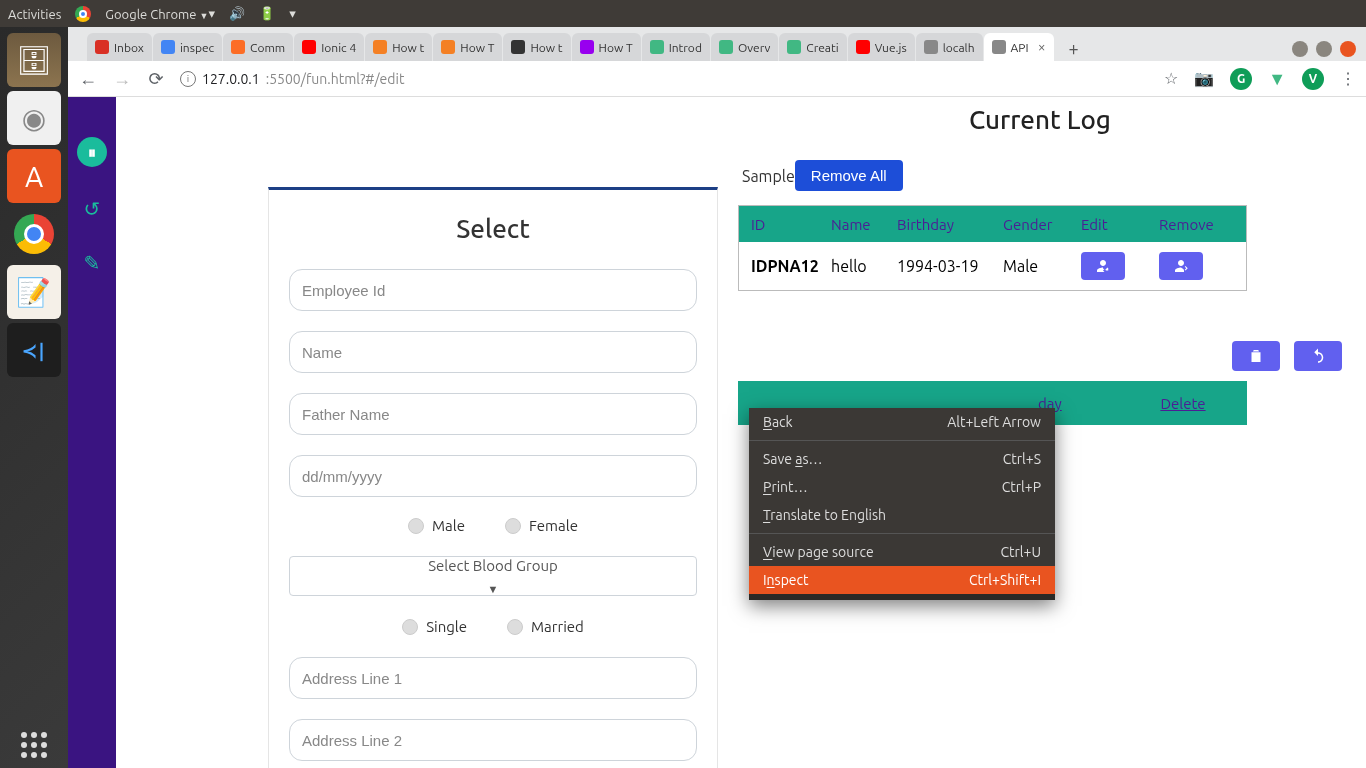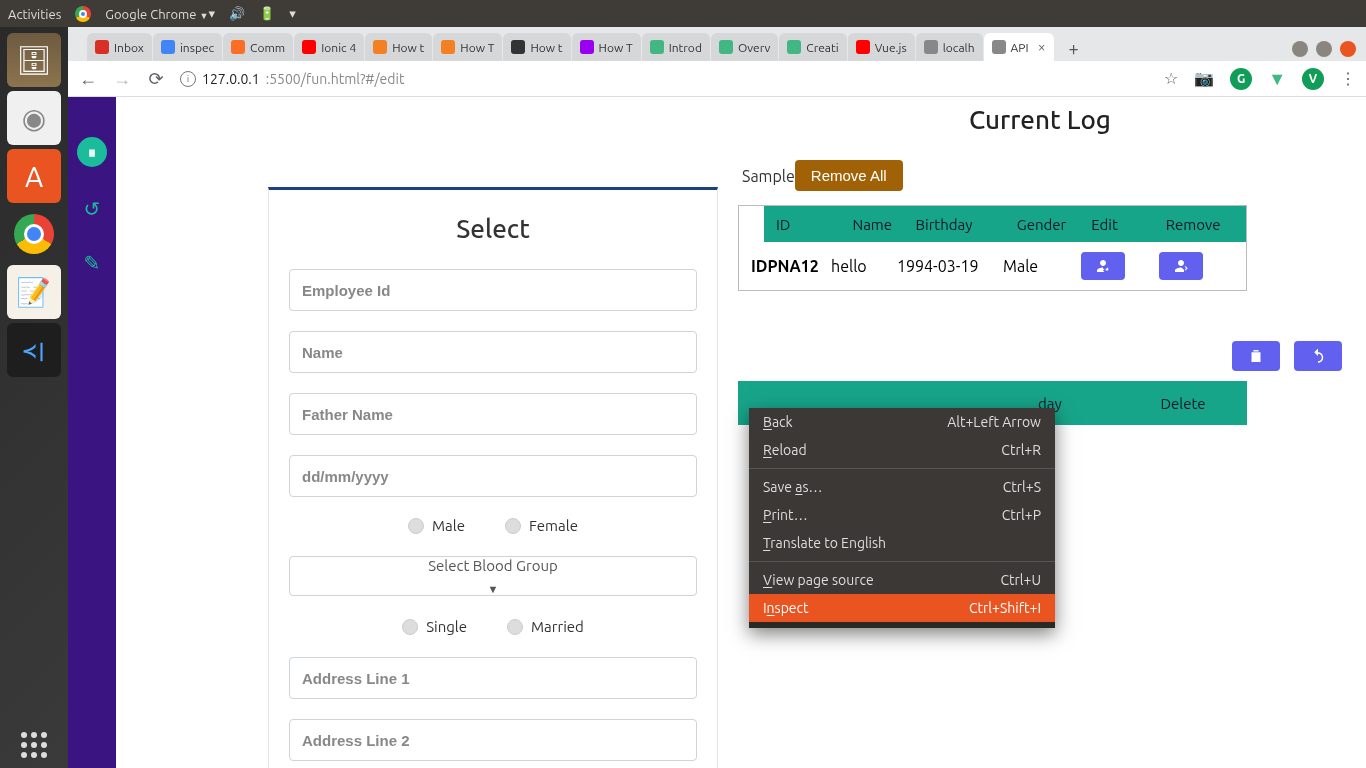--- a/index.html
+++ b/index.html
@@ -67,53 +67,53 @@
 .viewport { flex: 1; position: relative; background: #fff; overflow: hidden; }
 
 
 .app-sidebar { position: absolute; left: 0; top: 0; bottom: 0; width: 48px; background: #3a1481; display: flex; flex-direction: column; align-items: center; padding-top: 40px; gap: 30px; color: #1abc9c; }
 .app-sidebar .sb-icon { font-size: 20px; }
 .app-sidebar .sb-logo { width:30px; height:30px; border-radius:50%; background:#1abc9c; display:flex; align-items:center; justify-content:center; color:#fff; font-weight:bold; }
 
 
 .form-card { position: absolute; left: 200px; top: 90px; width: 450px; border: 1px solid #e5e5e5; border-top: 3px solid #1d3f85; background: #fff; padding: 24px 20px; }
 .form-card h2 { text-align: center; font-size: 26px; font-weight: 500; color: #333; margin-bottom: 26px; }
-.form-input { width: 100%; height: 42px; border: 1px solid #ced4da; border-radius: 4px; padding: 0 12px; font-size: 15px; color: #333; margin-bottom: 20px; font-weight: bold; }
+.form-input { width: 100%; height: 42px; border: 1px solid #ced4da; border-radius: 13px; padding: 0 12px; font-size: 15px; color: #333; margin-bottom: 20px; }
 .form-input::placeholder { color: #888; }
 .radio-row { display: flex; justify-content: center; gap: 40px; margin-bottom: 22px; font-size: 15px; color: #333; }
 .radio-row label { display: flex; align-items: center; gap: 8px; }
 .radio-row .radio-dot { width: 16px; height: 16px; border-radius: 50%; background: #ddd; border: 1px solid #ccc; }
 .form-select { width: 100%; height: 40px; border: 1px solid #ced4da; border-radius: 4px; padding: 0 10px; font-size: 15px; color: #555; margin-bottom: 22px; display:flex; align-items:center; justify-content:space-between;flex-direction:column; }
 .form-select .caret { font-size: 11px; }
 
 
 .right-panel { position: absolute; left: 670px; top: 8px; right: 24px; }
 .right-panel h2 { text-align: center; font-size: 26px; font-weight: 500; margin-bottom: 26px; color:#222; }
 .log-header { display: flex; align-items: center; margin-bottom: 14px; padding: 0 4px; }
 .log-header .sample { font-size: 16px; color: #333; }
 .btn { border: none; border-radius: 4px; color: #fff; font-size: 15px; padding: 7px 16px; cursor: pointer; }
-.btn-primary { background: #a16207; }
+.btn-primary { background: #1d4ed8; }
 .log-table { border: 1px solid #bbb; width: 509px; }
-.log-table .thead { display: flex; background: #17a589; color: #0f172a; font-size: 15px; height: 36px; align-items: center; margin-left: 25px; }
+.log-table .thead { display: flex; background: #17a589; color: #4c1d95; font-size: 15px; height: 36px; align-items: center; }
 .log-table .trow { display: flex; height: 48px; align-items: center; background: #fff; }
 .col-id { width: 92px; padding-left: 12px; font-weight: bold; }
 .thead .col-id { font-weight: normal; }
 .col-name { width: 66px; }
 .col-bday { width: 106px; }
 .col-gender { width: 78px; }
 .col-edit { width: 78px; }
 .col-remove { width: 84px; }
 .icon-btn { width: 44px; height: 28px; background: #6160ef; border-radius: 4px; display: inline-flex; align-items: center; justify-content: center; color: #fff; }
 .icon-btn svg { width: 18px; height: 18px; fill: #fff; }
 
 
 .deleted-section { margin-top: 50px; }
 .deleted-header { display: flex; justify-content: flex-end; gap: 14px; margin-bottom: 10px; }
 .deleted-table { width: 509px; }
-.deleted-table .thead { display: flex; background: #17a589; color: #0f172a; font-size: 15px; height: 44px; align-items: center; }
+.deleted-table .thead { display: flex; background: #17a589; color: #4c1d95; font-size: 15px; height: 44px; align-items: center; text-decoration: underline; }
 
 
 .context-menu { position: absolute; left: 681px; top: 311px; width: 306px; background: #3b3835; color: #ddd; font-size: 14px; box-shadow: 0 6px 18px rgba(0,0,0,0.5); border-bottom: 6px solid #2b2926; }
 .context-menu .cm-item { display: flex; justify-content: space-between; padding: 6px 14px; cursor: default; }
 .context-menu .cm-item.disabled { color: #888; }
 .context-menu .cm-item.highlight { background: #e95420; color: #fff; }
 .context-menu .cm-sep { height: 1px; background: #555; margin: 4px 0; }
 .context-menu .cm-item .underline { text-decoration: underline; text-underline-offset: 2px; }
 </style>
 </head>
@@ -344,24 +344,20 @@
           </div>
         </div>
       </div>
     </div>
 
     <div class="context-menu">
       <div class="cm-item">
         <span><span class="underline">B</span>ack</span>
         <span>Alt+Left Arrow</span>
       </div>
-      <div class="cm-item">
-        <span><span class="underline">R</span>eload</span>
-        <span>Ctrl+R</span>
-      </div>
       <div class="cm-sep"></div>
       <div class="cm-item">
         <span>Save <span class="underline">a</span>s…</span>
         <span>Ctrl+S</span>
       </div>
       <div class="cm-item">
         <span><span class="underline">P</span>rint…</span>
         <span>Ctrl+P</span>
       </div>
       <div class="cm-item">

